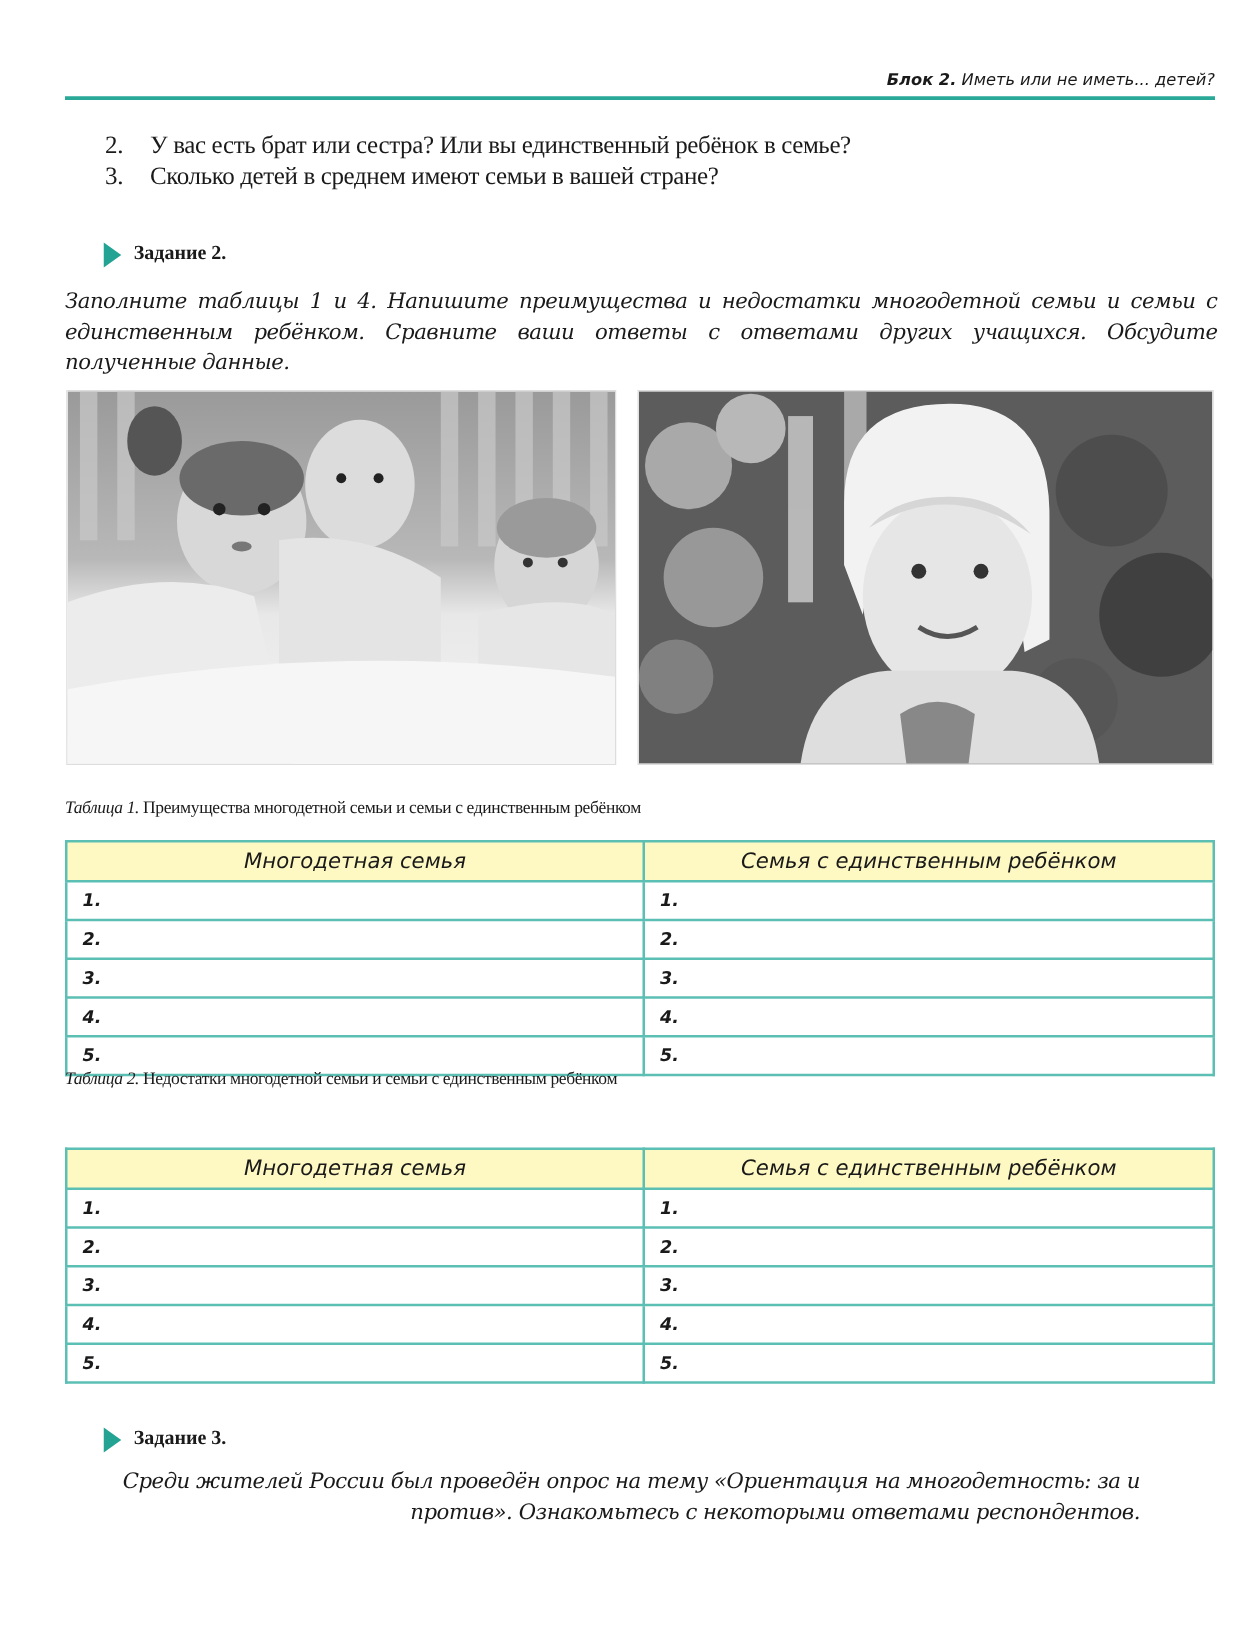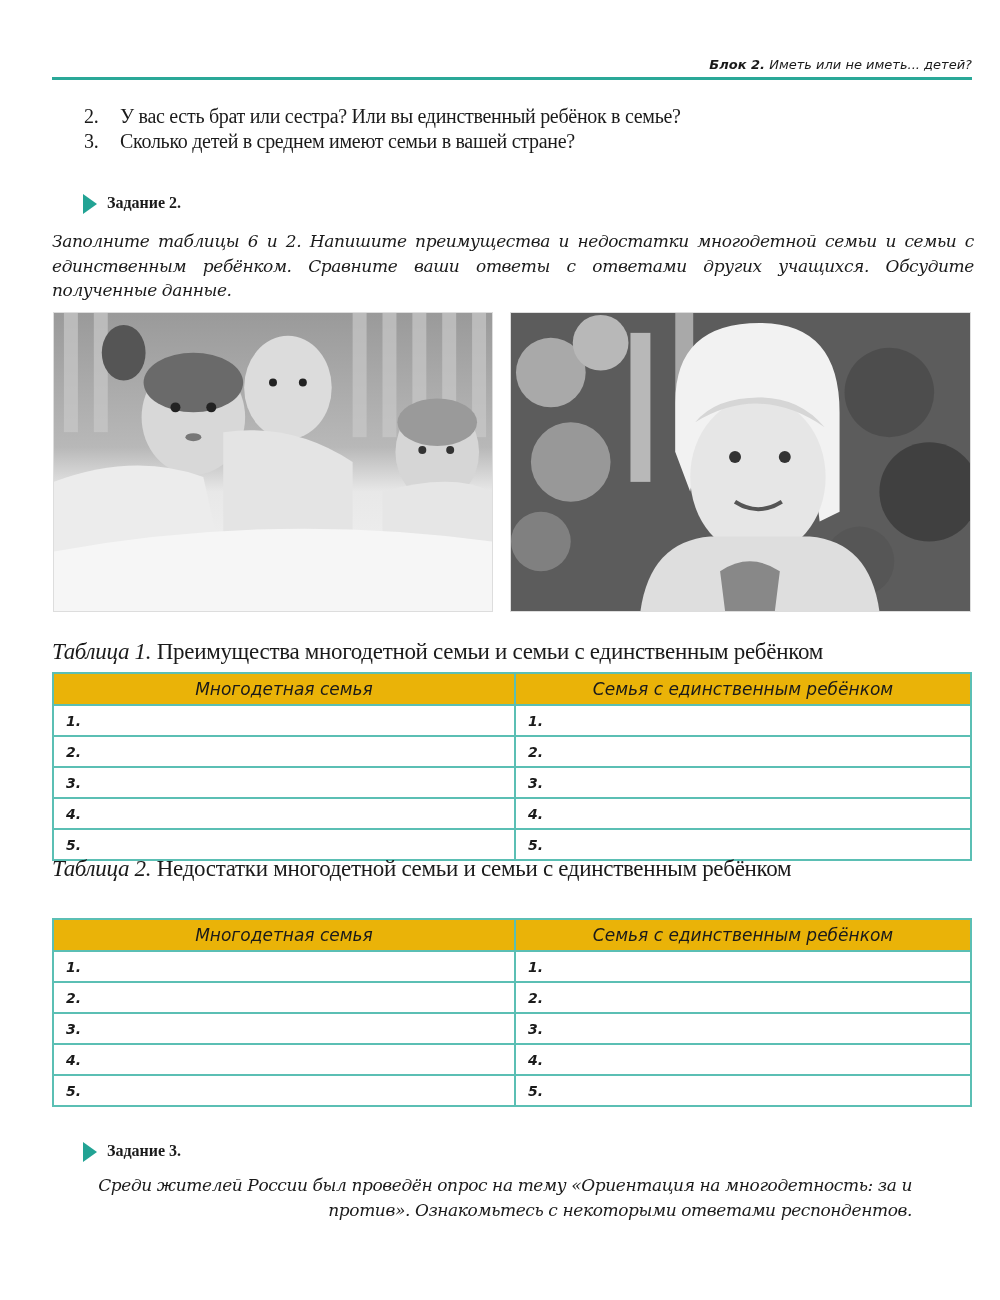--- a/index.html
+++ b/index.html
@@ -15,25 +15,25 @@
   .qlist .qn { width: 36px; }
 
   .task-h { left: 52px; font-family: Liberation Serif, serif; font-weight: bold; font-size: 16px; display: flex; align-items: flex-start; margin-left: 31px; }
   .tri { width: 0; height: 0; border-top: 10px solid transparent; border-bottom: 10px solid transparent; border-left: 14px solid #22a394; margin-right: 10px; }
 
   .instr { left: 52px; width: 922px; font-family: "DejaVu Serif", serif; font-style: italic; font-size: 17px; line-height: 24.5px; letter-spacing: -0.4px; text-align: justify; }
 
   .photo { top: 312px; height: 300px; overflow: hidden; border: 1px solid #ddd; box-sizing: border-box; }
   .photo svg { display: block; width: 100%; height: 100%; }
 
-  .caption { left: 52px; font-size: 23px; letter-spacing: -0.3px; white-space: nowrap; }
+  .caption { left: 52px; font-size: 14px; letter-spacing: -0.3px; white-space: nowrap; }
   .caption i { font-style: italic; }
 
   table.wt { position: absolute; left: 52px; width: 920px; border-collapse: collapse; border: 2px solid #5bbfb4; }
-  table.wt th { background: #eab308; height: 30px; font-family: "DejaVu Sans", sans-serif; font-style: italic; font-weight: normal; font-size: 17px; text-align: center; border: 2px solid #5bbfb4; padding: 0; color: #1a1a1a; }
+  table.wt th { background: #fef9c3; height: 30px; font-family: "DejaVu Sans", sans-serif; font-style: italic; font-weight: normal; font-size: 17px; text-align: center; border: 2px solid #5bbfb4; padding: 0; color: #1a1a1a; }
   table.wt td { height: 29px; border: 2px solid #5bbfb4; padding: 0 0 0 12px; font-family: "DejaVu Sans", sans-serif; font-style: italic; font-weight: bold; font-size: 14px; color: #1a1a1a; }
   table.wt td:first-child, table.wt th:first-child { width: 448px; }
 
   .page-num { left: 916px; top: 1267px; font-family: "DejaVu Sans", sans-serif; font-size: 22px; color: #1a1a1a; margin-top: 40px; }
 </style>
 </head>
 <body>
 
 <div class="abs running-head">
   <b>Блок 2.</b>
@@ -49,21 +49,21 @@
   <div class="q">
     <span class="qn">3.</span>
     <span>Сколько детей в среднем имеют семьи в вашей стране?</span>
   </div>
 </div>
 
 <div class="abs task-h" style="top:194px;">
   <span class="tri"></span>
   <span>Задание 2.</span>
 </div>
-<div class="abs instr" style="top:229px;">Заполните таблицы 6 и 2. Напишите преимущества и недостатки многодетной семьи и семьи с единственным ребёнком. Сравните ваши ответы с ответами других учащихся. Обсудите полученные данные.</div>
+<div class="abs instr" style="top:229px;">Заполните таблицы 1 и 4. Напишите преимущества и недостатки многодетной семьи и семьи с единственным ребёнком. Сравните ваши ответы с ответами других учащихся. Обсудите полученные данные.</div>
 
 <div class="abs photo" style="left:53px; width:440px;">
   <svg viewBox="0 0 440 300" preserveAspectRatio="none">
     <defs>
       <linearGradient id="bg1" x1="0" y1="0" x2="0" y2="1">
         <stop offset="0" stop-color="#9a9a9a"></stop>
         <stop offset="0.45" stop-color="#b8b8b8"></stop>
         <stop offset="0.6" stop-color="#e8e8e8"></stop>
         <stop offset="1" stop-color="#f4f4f4"></stop>
       </linearGradient>

